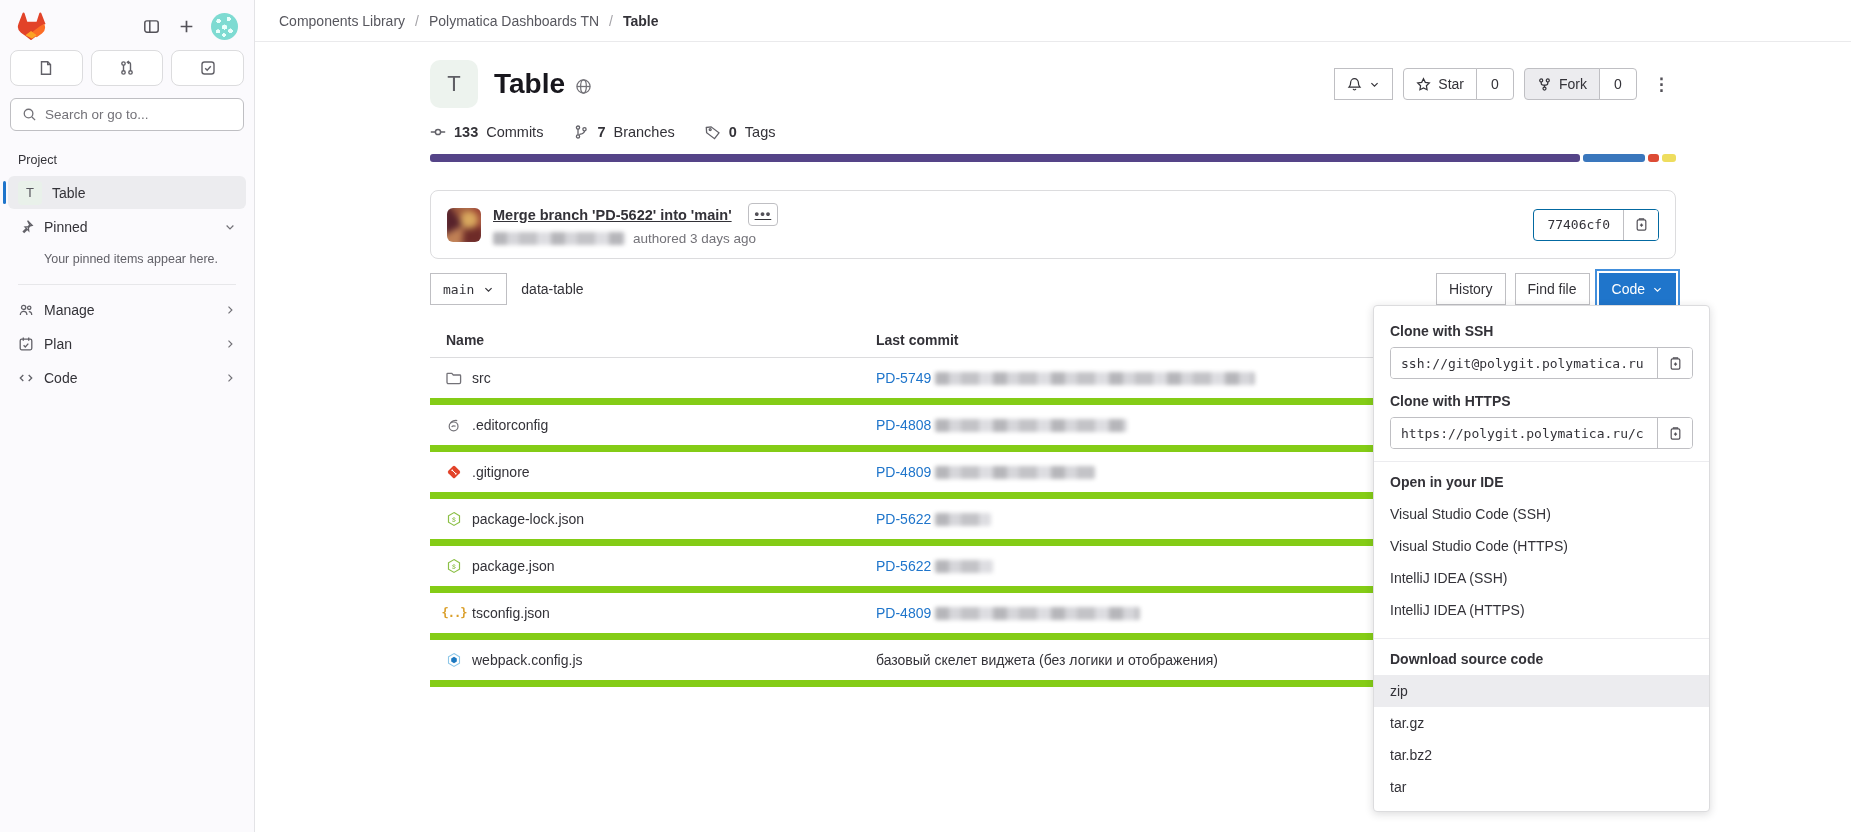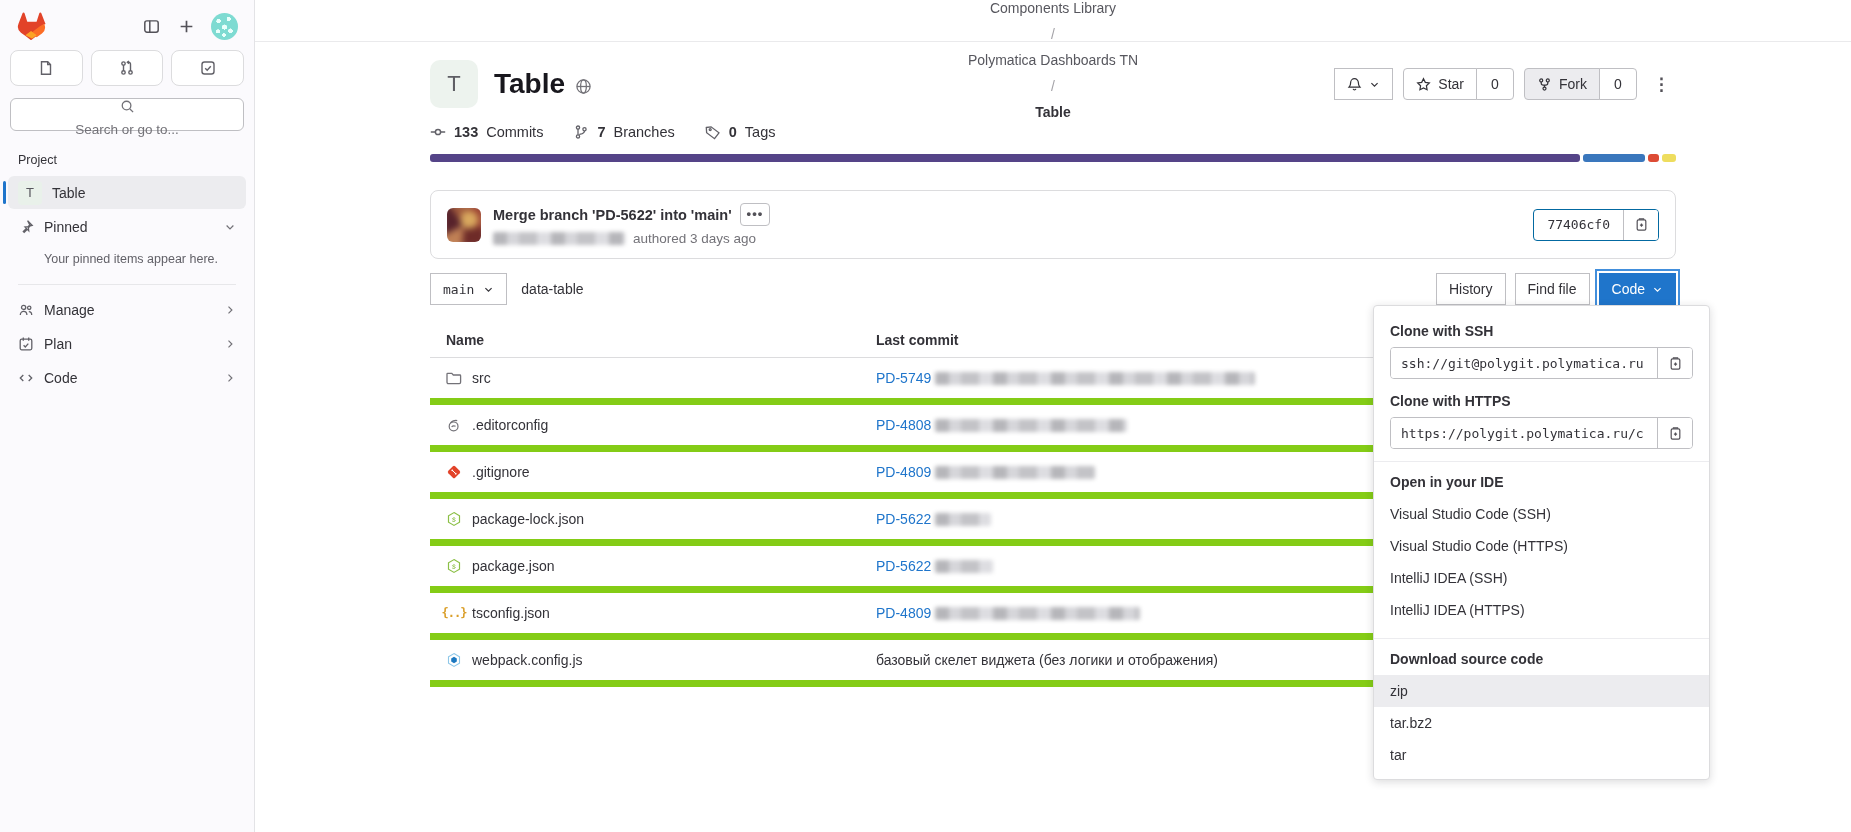--- a/index.html
+++ b/index.html
@@ -24,37 +24,37 @@
       radial-gradient(circle 2.2px at 66% 22%, #e9fffb 95%, transparent),
       radial-gradient(circle 2.6px at 50% 52%, #e9fffb 95%, transparent),
       radial-gradient(circle 2px at 26% 68%, #e9fffb 95%, transparent),
       radial-gradient(circle 2.4px at 72% 66%, #e9fffb 95%, transparent),
       radial-gradient(circle 1.8px at 48% 82%, #e9fffb 95%, transparent);
     cursor:pointer; }
   .shortcuts { display:flex; gap:8px; padding:0 10px 12px; }
   .shortcut { flex:1; height:36px; background:#fff; border:1px solid #dcdcde; border-radius:8px;
     display:flex; align-items:center; justify-content:center; color:#626168; cursor:pointer; }
   .searchbox { margin:0 10px 16px; height:33px; background:#fff; border:1px solid #bfbfc3; border-radius:6px;
-    display:flex; align-items:center; gap:8px; padding:0 11px; color:#737278; font-size:13.5px; cursor:text;flex-direction:column; }
+    display:flex; align-items:center; gap:8px; padding:0 11px; color:#737278; font-size:13.5px; cursor:text; }
   .section-label { padding:6px 18px 8px; font-size:12.5px; font-weight:400; color:#333238; }
   .side-item { position:relative; height:33px; margin:1px 8px; padding:0 10px; border-radius:6px;
     display:flex; align-items:center; gap:10px; font-size:14px; color:#333238; cursor:pointer; }
   .side-item.active { background:#ececef; }
   .active-indicator { position:absolute; left:-5px; top:5px; bottom:5px; width:3px; border-radius:3px; background:#1f75cb; }
   .mini-avatar { width:24px; height:24px; border-radius:4px; background:#e9f1ea; color:#57575e;
     font-size:13px; display:flex; align-items:center; justify-content:center; }
   .side-ic { width:16px; color:#626168; display:flex; justify-content:center; }
   .side-chevron { margin-left:auto; color:#737278; display:flex; }
   .pinned-empty { padding:8px 18px 10px 44px; font-size:12.5px; color:#626168; }
   .side-divider { height:1px; background:#e7e7ea; margin:8px 18px; }
 
   
   .main { flex:1; position:relative; background:#fff; }
   .breadcrumb-bar { height:42px; display:flex; align-items:center; gap:10px; padding:0 24px;
-    font-size:14px; color:#57575e; border-bottom:1px solid #eaeaec;flex-direction:column; }
+    font-size:14px; color:#57575e; border-bottom:1px solid #eaeaec; }
   .crumb { color:#57575e; cursor:pointer; text-decoration:none; }
   .crumb-current { font-weight:600; color:#333238; }
   .crumb-sep { color:#a4a3a8; }
 
   .container { width:1246px; margin:0 auto; }
 
   .header-row { display:flex; align-items:flex-start; margin-top:18px; }
   .title-wrap { display:flex; align-items:center; gap:16px; }
   .project-avatar { width:48px; height:48px; border-radius:10px; background:#edf3ee; color:#5e5e64;
     font-size:22px; display:flex; align-items:center; justify-content:center; }
@@ -78,21 +78,21 @@
   .lang-bar { display:flex; gap:3px; height:8px; margin-top:14px; }
   .lang-seg { border-radius:3px; height:8px; }
 
   .commit-box { margin-top:28px; border:1px solid #dcdcde; border-radius:8px; padding:12px 16px; display:flex; align-items:center; }
   .commit-avatar { width:34px; height:34px; border-radius:6px; overflow:hidden; position:relative; flex:none; }
   .commit-avatar .pix { position:absolute; inset:-5px; filter:blur(3px);
     background:
       radial-gradient(circle at 62% 38%, #d9a85e 0 22%, transparent 24%),
       conic-gradient(from 20deg at 50% 50%, #9c4433 22%, #6e2b28 0 46%, #c08055 0 62%, #57222b 0 84%, #a05a3c 0); }
   .commit-info { margin-left:12px; }
-  .commit-title { font-size:14.5px; font-weight:700; color:#333238; display:flex; align-items:center; gap:8px; }
+  .commit-title { font-size:14.5px; font-weight:700; color:#333238; display:flex; align-items:center; gap:16px;text-decoration:underline; }
   .ellipsis-btn { border:1px solid #bfbfc3; border-radius:4px; background:#fff; color:#535158;
     font-size:13px; line-height:1; padding:3px 6px 5px; letter-spacing:1px; cursor:pointer; font-weight:700; }
   .commit-meta { margin-top:5px; font-size:13.5px; color:#737278; display:flex; align-items:center; gap:8px; }
   .blur-chip { display:inline-block; height:13px; border-radius:2px; vertical-align:-2px;
     background:repeating-linear-gradient(90deg,#b6b6ba 0 14px,#d6d6da 14px 26px,#c3c3c7 26px 44px,#dddde1 44px 58px);
     filter:blur(2.2px); }
   .hash-group { margin-left:auto; display:flex; align-items:stretch; height:32px;
     border:1px solid #0369a1; border-radius:4px; overflow:hidden; background:#fff; }
   .hash-text { font-family:"DejaVu Sans Mono", monospace; font-size:13px; color:#333238;
     display:flex; align-items:center; padding:0 13px; }
@@ -574,17 +574,18 @@
         <div class="dd-item">Visual Studio Code (HTTPS)</div>
         <div class="dd-item">IntelliJ IDEA (SSH)</div>
         <div class="dd-item">IntelliJ IDEA (HTTPS)</div>
       </div>
     <div class="dd-divider"></div>
     <div class="dd-pad">
       <div class="dd-label">Download source code</div>
     </div>
     <div>
         <div class="dd-item highlight">zip</div>
+        <div class="dd-item">tar.gz</div>
         <div class="dd-item">tar.bz2</div>
         <div class="dd-item">tar</div>
       </div>
   </div>
 </main>
 
 </body></html>

